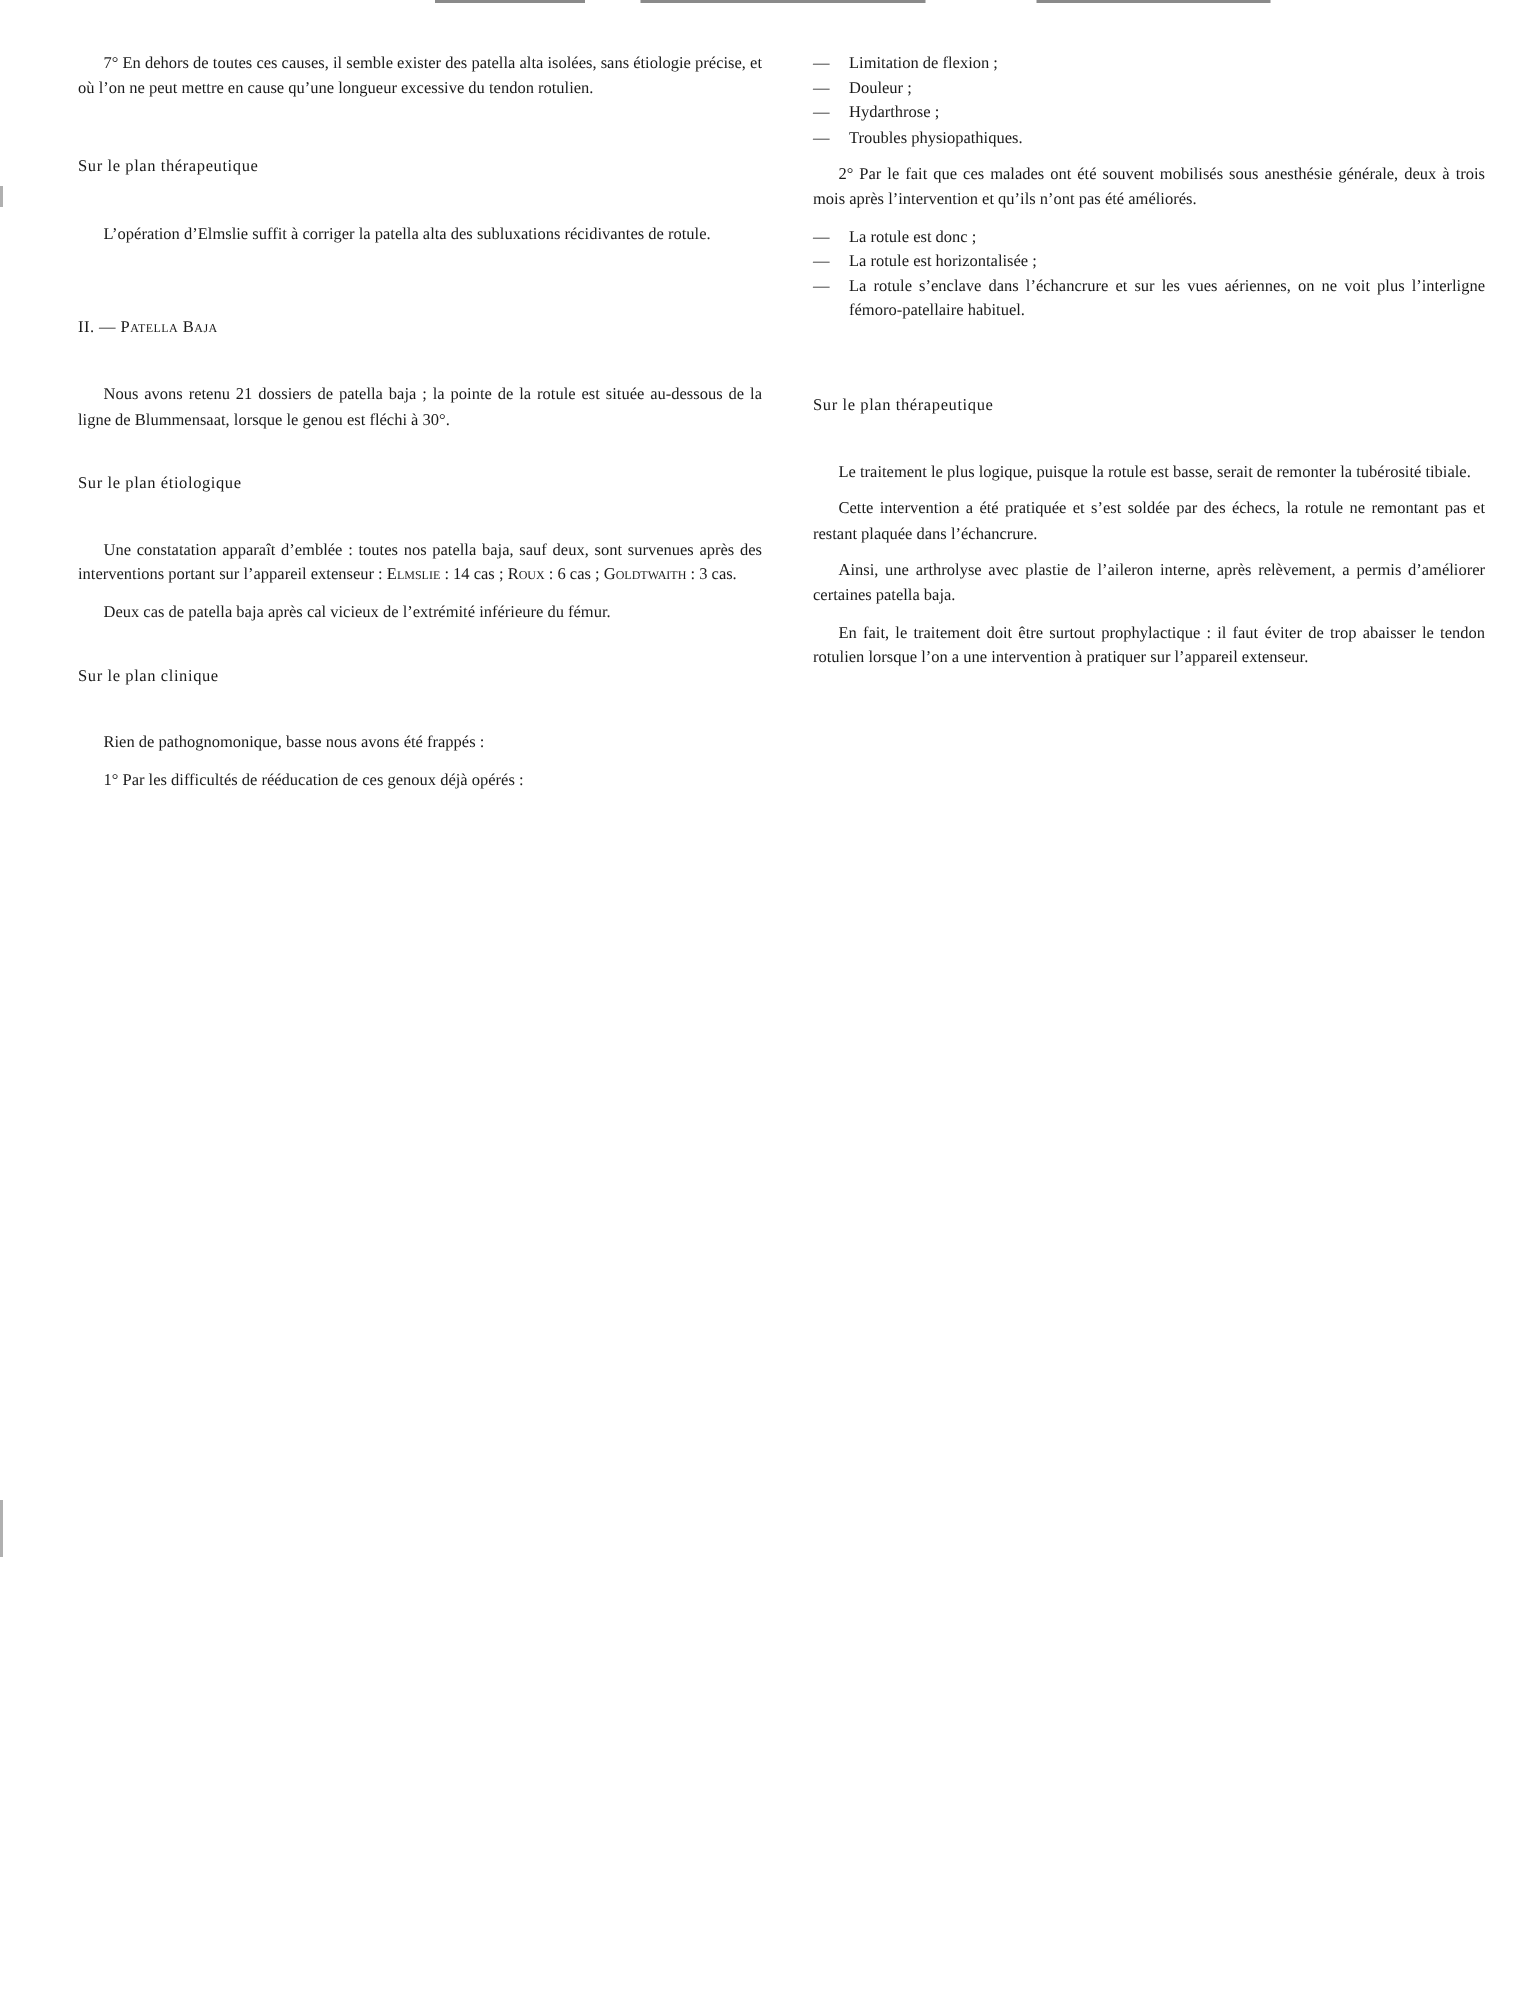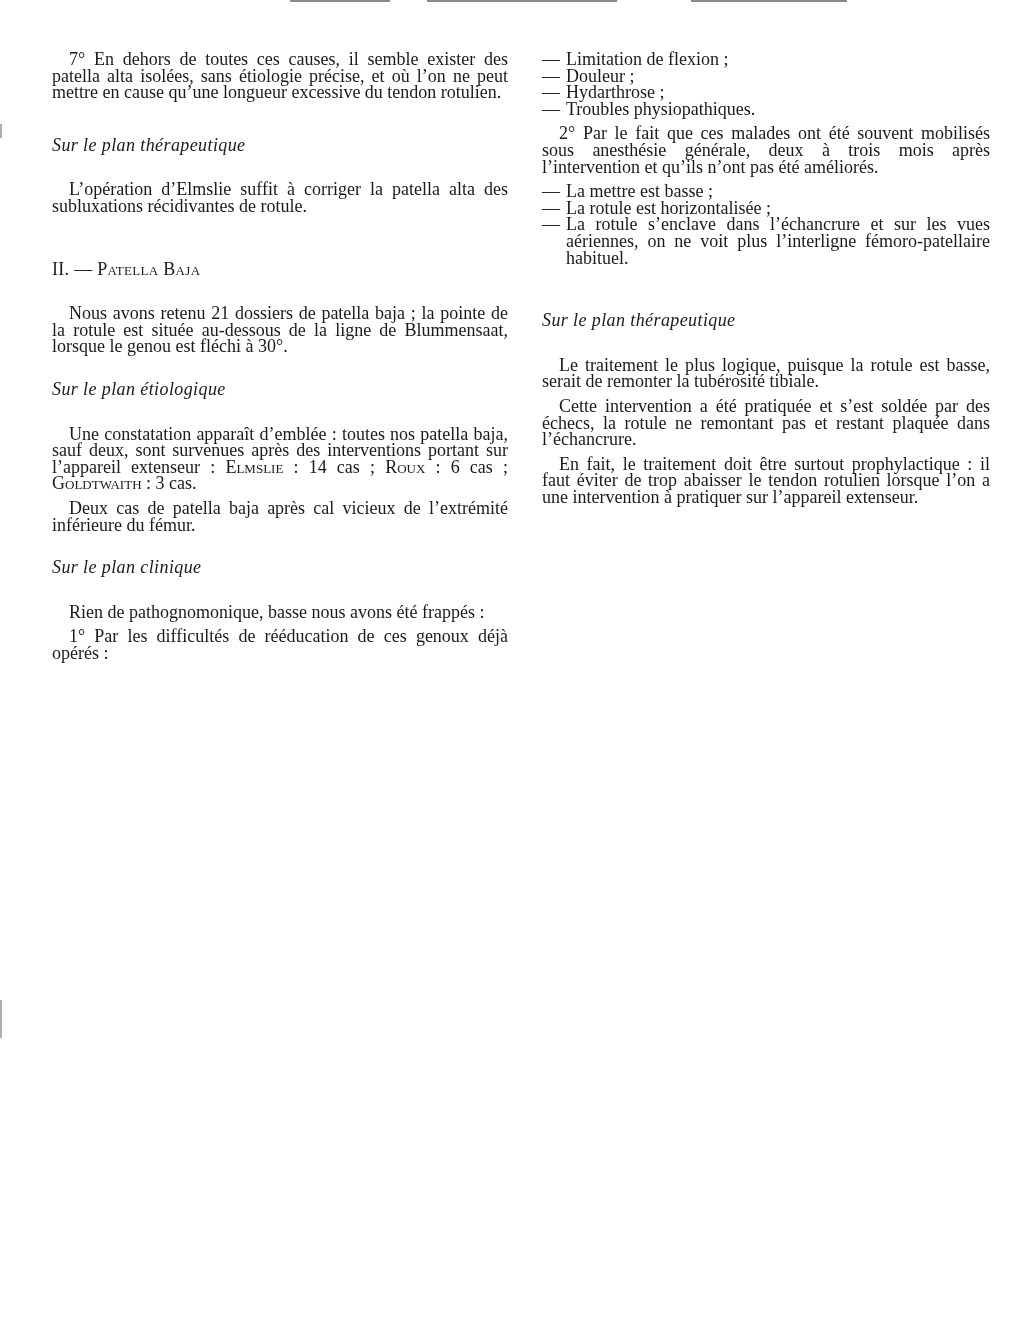--- a/index.html
+++ b/index.html
@@ -4,25 +4,25 @@
   <style>
     html, body { margin: 0; padding: 0; background: #ffffff; }
     body { width: 1010px; height: 1328px; position: relative; overflow: hidden; font-family: "Liberation Serif", "DejaVu Serif", serif; color: #1a1a1a; }
     .topbar { position: absolute; top: 0; height: 2px; background: #8a8a8a; }
     .tb1 { left: 290px; width: 100px; }
     .tb2 { left: 427px; width: 190px; }
     .tb3 { left: 691px; width: 156px; }
     .edge { position: absolute; left: 0; width: 2px; background: #b0b0b0; }
     .e1 { top: 124px; height: 14px; }
     .e2 { top: 1000px; height: 38px; }
-    .col { position: absolute; top: 51px; width: 456px; font-size: 18px; line-height: 16.6px; }
+    .col { position: absolute; top: 34px; width: 456px; font-size: 11px; line-height: 16.6px; }
     .col-left { left: 52px; }
     .col-right { left: 542px; width: 448px; }
     p { margin: 0 0 8px 0; text-align: justify; text-indent: 17px; hyphens: manual; }
-    .heading { font-style: italic; margin: 0; text-indent: 0; letter-spacing: 0.4px; }
+    .heading { margin: 0; text-indent: 0; letter-spacing: 0.4px; }
     .section-title { margin: 0; text-indent: 0; letter-spacing: 0.3px; font-family: Liberation Serif, serif; }
     .sc { font-variant: small-caps; }
     .dash-list { margin: 0 0 8px 0; padding: 0; list-style: none; }
     .dash-list li { position: relative; padding-left: 24px; text-align: justify; }
     .dash-list li .dash { position: absolute; left: 0; top: 0; }
     .gap-l { height: 28px; }
     .gap-m { height: 18px; }
     .gap-xl { height: 38px; }
   </style>
 </head>
@@ -58,23 +58,24 @@
 
 <div class="col col-right">
   <ul class="dash-list">
     <li><span class="dash">—</span><span>Limitation de flexion ;</span></li>
     <li><span class="dash">—</span><span>Douleur ;</span></li>
     <li><span class="dash">—</span><span>Hydarthrose ;</span></li>
     <li><span class="dash">—</span><span>Troubles physiopathiques.</span></li>
   </ul>
   <p>2° Par le fait que ces malades ont été souvent mobilisés sous anesthésie générale, deux à trois mois après l’intervention et qu’ils n’ont pas été améliorés.</p>
   <ul class="dash-list">
-    <li><span class="dash">—</span><span>La mettre est basse ;</span></li>
+    <li><span class="dash">—</span><span>La rotule est donc ;</span></li>
     <li><span class="dash">—</span><span>La rotule est horizontalisée ;</span></li>
     <li><span class="dash">—</span><span>La rotule s’enclave dans l’échancrure et sur les vues aériennes, on ne voit plus l’interligne fémoro-patellaire habituel.</span></li>
   </ul>
   <div class="gap-xl"></div>
   <p class="heading">Sur le plan thérapeutique</p>
   <div class="gap-l"></div>
   <p>Le traitement le plus logique, puisque la rotule est basse, serait de remonter la tubérosité tibiale.</p>
   <p>Cette intervention a été pratiquée et s’est soldée par des échecs, la rotule ne remontant pas et restant plaquée dans l’échancrure.</p>
+  <p>Ainsi, une arthrolyse avec plastie de l’aileron interne, après relèvement, a permis d’améliorer certaines patella baja.</p>
   <p>En fait, le traitement doit être surtout prophylactique : il faut éviter de trop abaisser le tendon rotulien lorsque l’on a une intervention à pratiquer sur l’appareil extenseur.</p>
 </div>
 
 </body></html>

